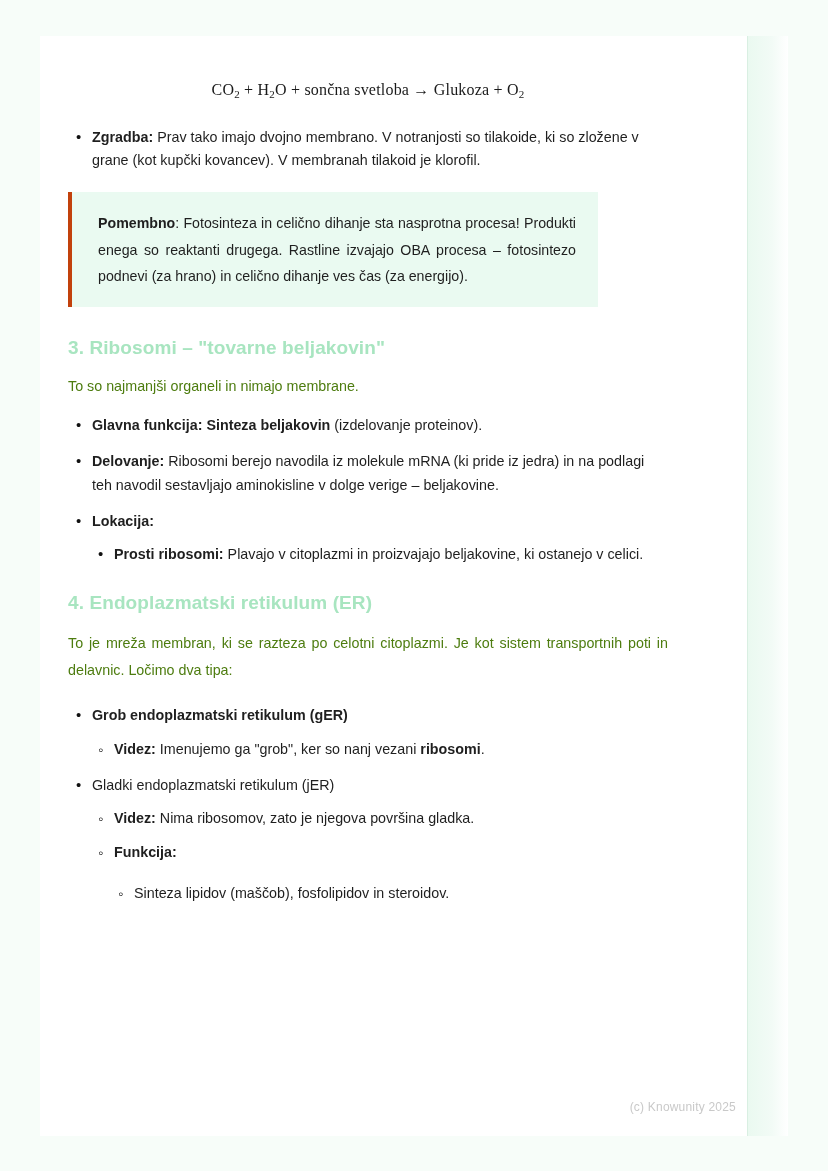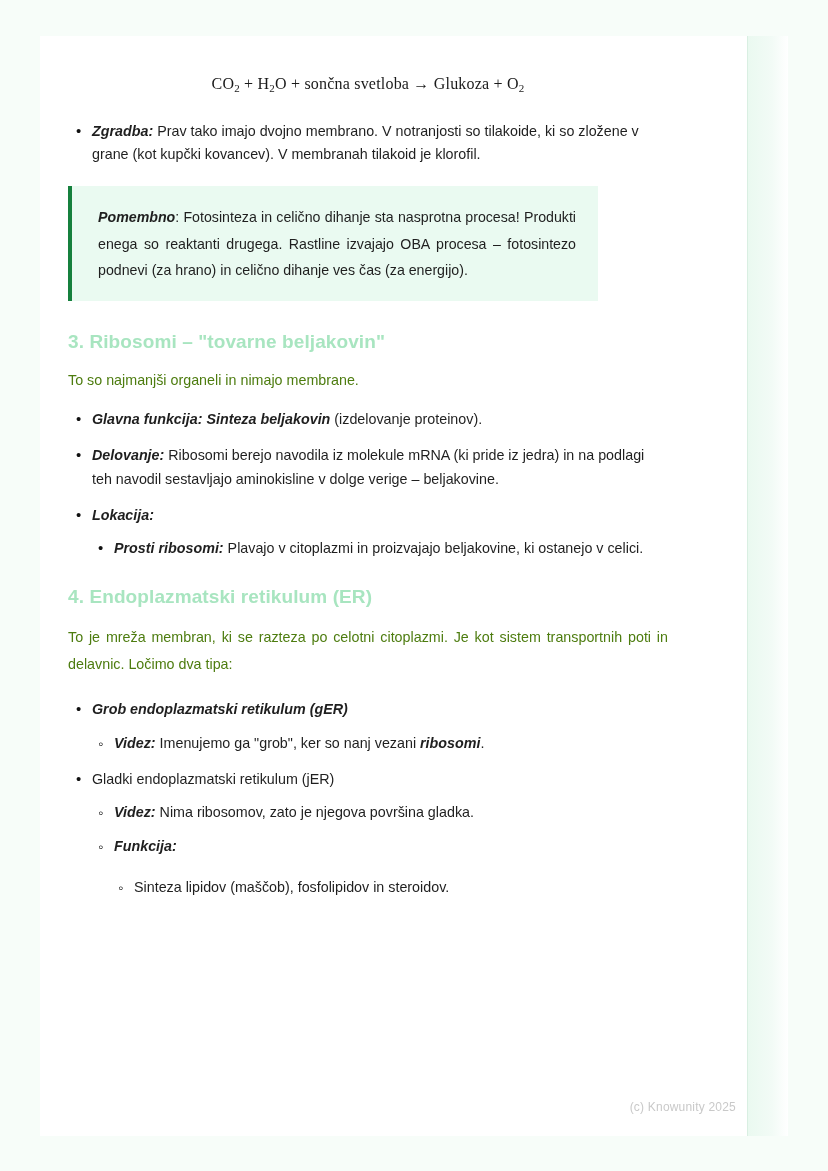--- a/index.html
+++ b/index.html
@@ -45,21 +45,21 @@
     position: absolute;
     right: 40px;
     top: 0;
     width: 1px;
     height: 100%;
     background: #d9efe2;
   }
   .content {
     position: absolute;
     left: 28px;
-    top: 7px;
+    top: 13px;
     width: 600px;
     padding-top: 14px;
   }
   .formula {
     text-align: center;
     font-family: "Liberation Serif", serif;
     font-size: 16px;
     color: #1a1a1a;
     margin: 18px 0 26px 0;
     letter-spacing: .2px;
@@ -129,24 +129,24 @@
     line-height: 1.62;
   }
   ul.level3 > li::before {
     content: "\25E6";
     position: absolute;
     left: 4px;
     top: 0px;
     font-size: 15px;
     color: #111;
   }
-  b, strong { font-weight: bold; font-style: italic; }
+  b, strong { font-weight: bold; }
   .callout {
     background: #eafaf1;
-    border-left: 4px solid #15803d;
+    border-left: 4px solid #c2410c;
     padding: 18px 22px 18px 26px;
     margin: 20px 0 30px 0;
     width: 530px;
     box-sizing: border-box;
   }
   .callout p {
     margin: 0;
     font-size: 14.2px;
     line-height: 1.85;
     text-align: justify;

